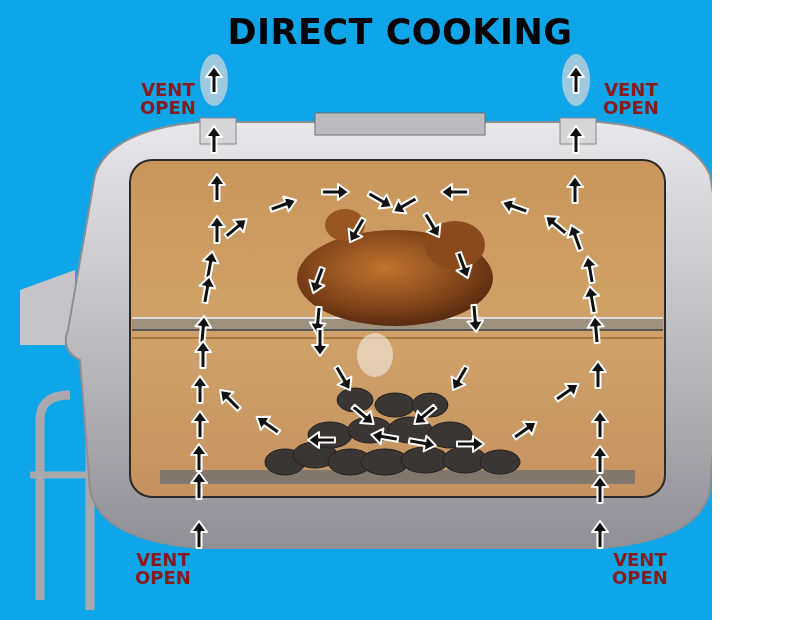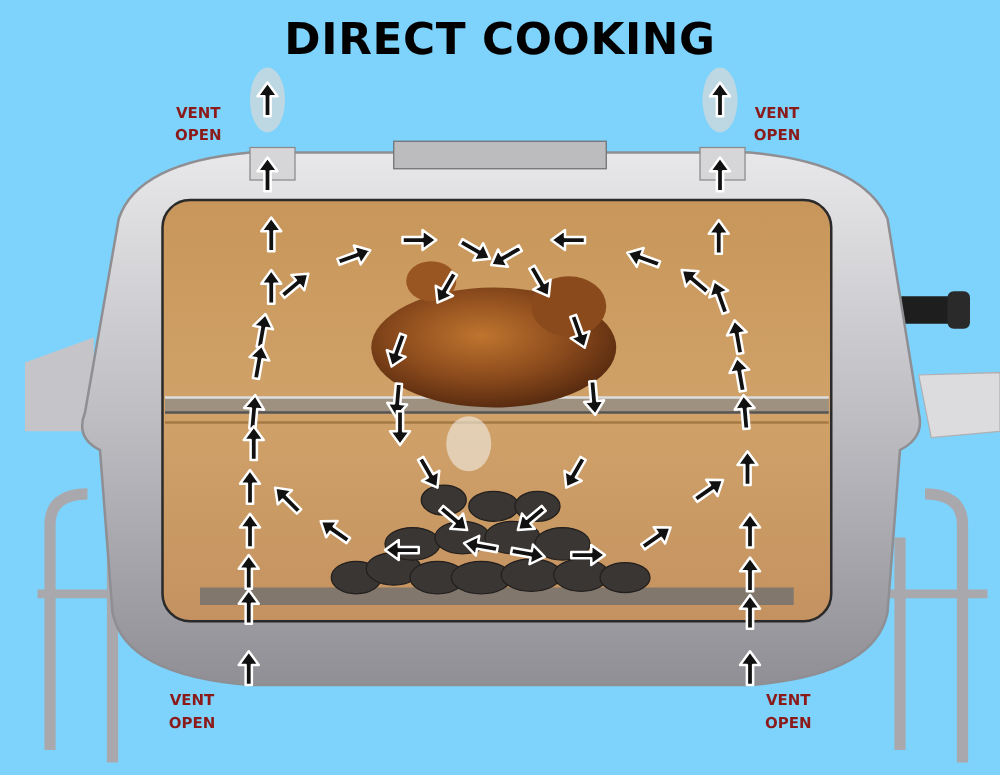--- a/index.html
+++ b/index.html
@@ -1,18 +1,18 @@
 <!DOCTYPE html>
 <html><head>
 <meta charset="utf-8">
 <style>
   html,body{margin:0;padding:0;background:#fff;}
-  #stage{position:relative;width:800px;height:620px;overflow:hidden;background:#7dd3fc;font-family:"Liberation Sans",sans-serif;}
+  #stage{position:relative;width:712px;height:620px;overflow:hidden;background:#0ea5e9;font-family:"Liberation Sans",sans-serif;}
   #title{position:absolute;left:0;top:12px;width:800px;text-align:center;font-weight:bold;font-size:35px;color:#000;letter-spacing:0.5px;font-family:"DejaVu Sans",sans-serif;}
-  .vent{position:absolute;color:#8b1a1a;font-weight:bold;font-size:12px;line-height:18px;text-align:center;font-family:"DejaVu Sans",sans-serif;}
+  .vent{position:absolute;color:#8b1a1a;font-weight:bold;font-size:18px;line-height:18px;text-align:center;font-family:"DejaVu Sans",sans-serif;}
   svg{position:absolute;left:0;top:0;}
 </style>
 </head>
 <body>
 
 <div id="stage">
   <div id="title">DIRECT COOKING</div>
 
   <svg width="800" height="620" viewBox="0 0 800 620">
     <defs>

